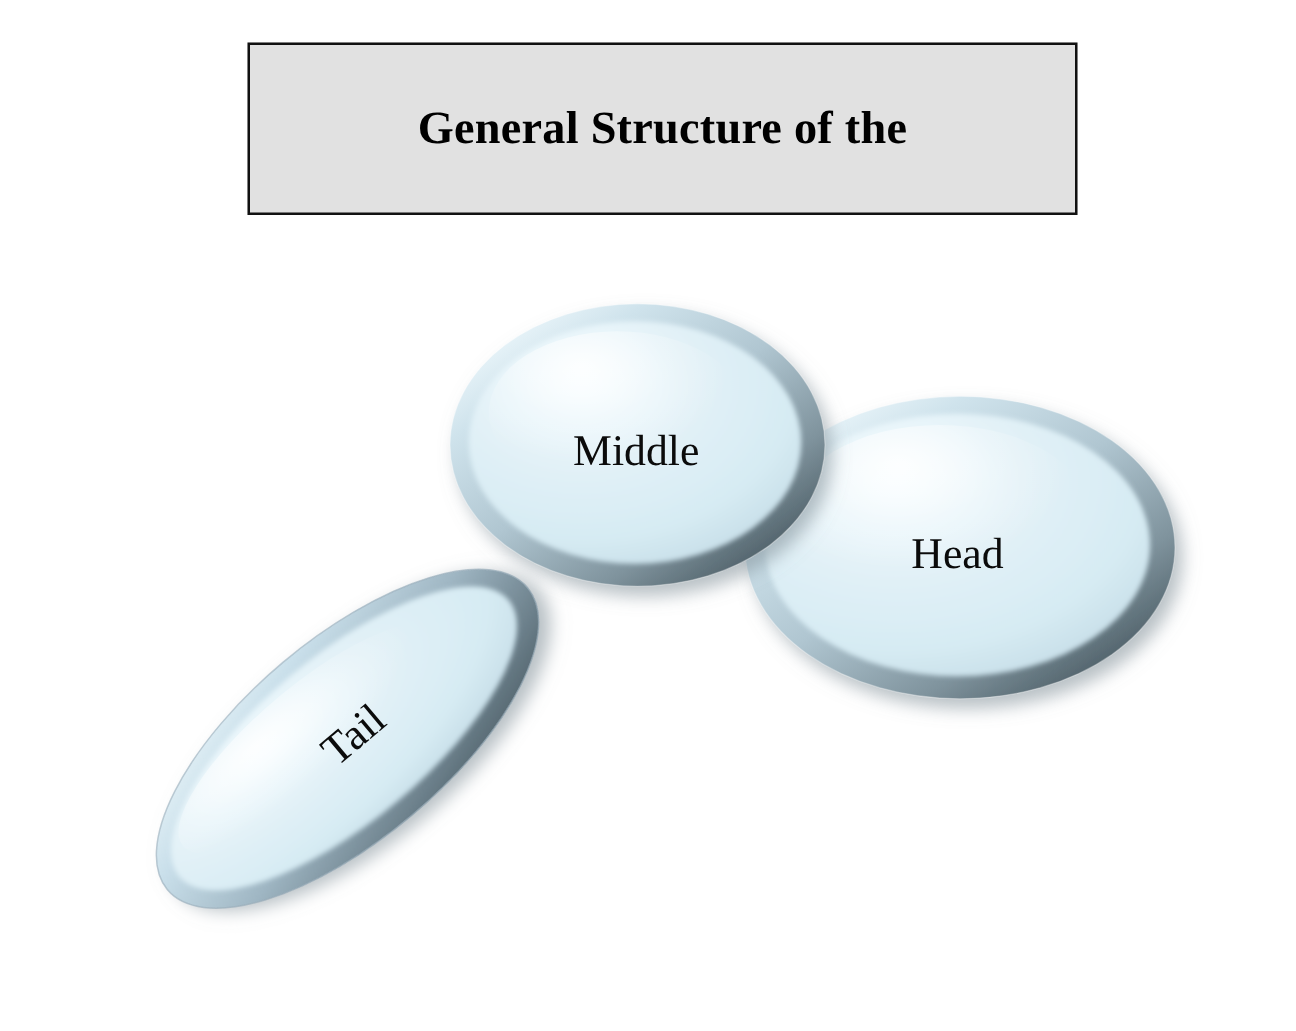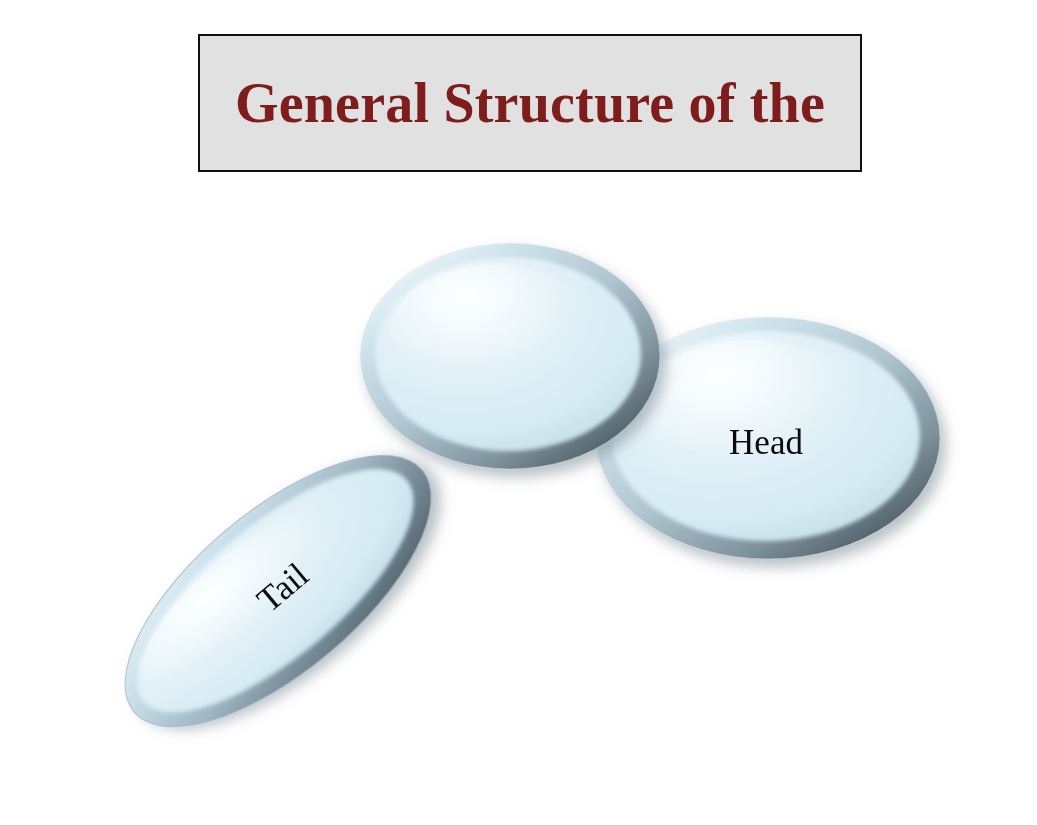--- a/index.html
+++ b/index.html
@@ -31,23 +31,23 @@
     box-sizing: border-box;
     display: flex;
     flex-direction: column;
     align-items: center;
     justify-content: center;
     text-align: center;
   }
   #title-box .title-line {
     font-family: "Liberation Serif", "DejaVu Serif", serif;
     font-weight: bold;
-    font-size: 56px;
+    font-size: 37px;
     line-height: 58px;
-    color: #7f1d1d;
+    color: #000000;
     letter-spacing: 0.2px;
     white-space: nowrap;
   }
 
   
   #shapes {
     position: absolute;
     left: 0;
     top: 0;
     width: 1037px;
@@ -160,18 +160,19 @@
         <g filter="url(#dropShadow)">
           <ellipse cx="278" cy="591" rx="188" ry="80" fill="url(#rimGradTail)"></ellipse>
         </g>
         <ellipse cx="278" cy="591" rx="188" ry="80" fill="none" stroke="#8fa6b4" stroke-opacity="0.55" stroke-width="1.2"></ellipse>
         <ellipse cx="276" cy="589" rx="172" ry="66" fill="url(#bevelFill)" filter="url(#softBlur)"></ellipse>
         <ellipse cx="256" cy="572" rx="134" ry="42" fill="url(#sheen)"></ellipse>
       </g>
     </svg>
   </div>
 
+  <div class="shape-label" id="label-middle">Middle</div>
 
   <div class="shape-label" id="label-head">Head</div>
 
   <div class="shape-label" id="label-tail">Tail</div>
 
 </div>
 
 </body></html>

